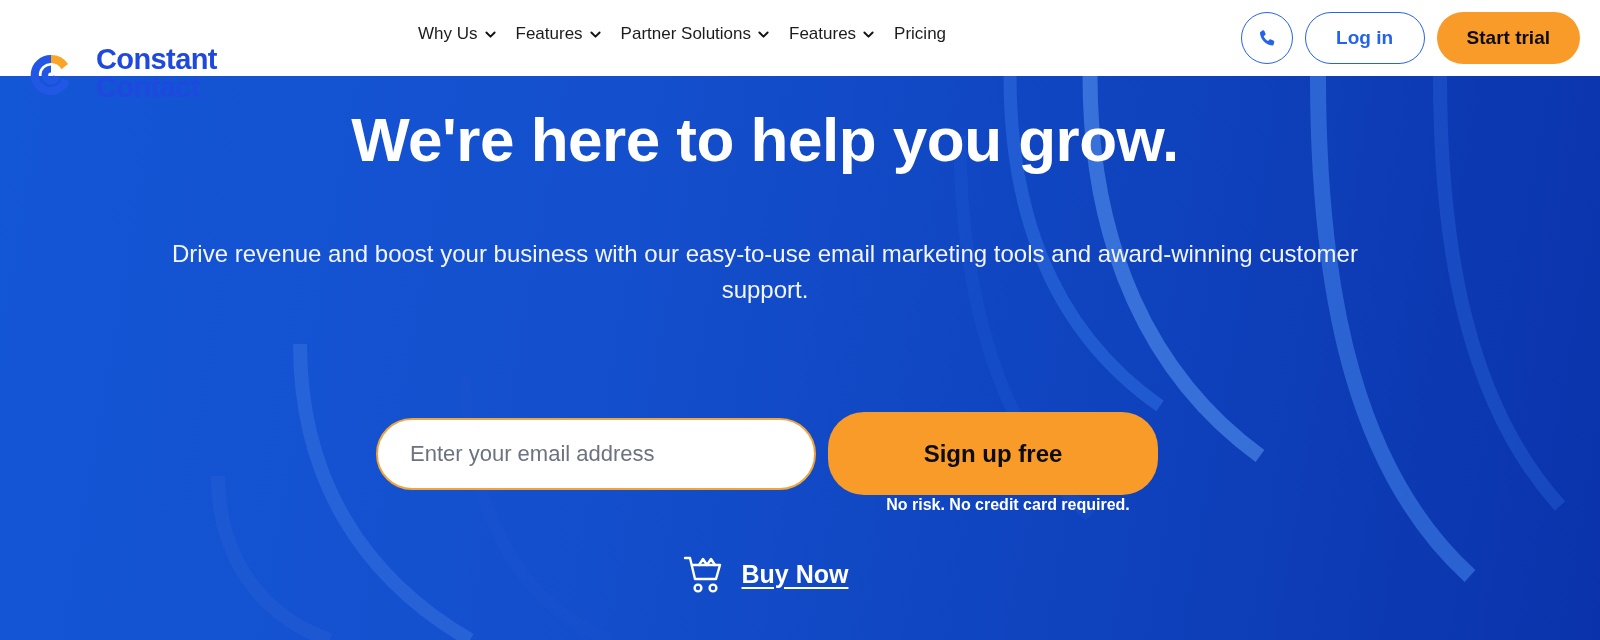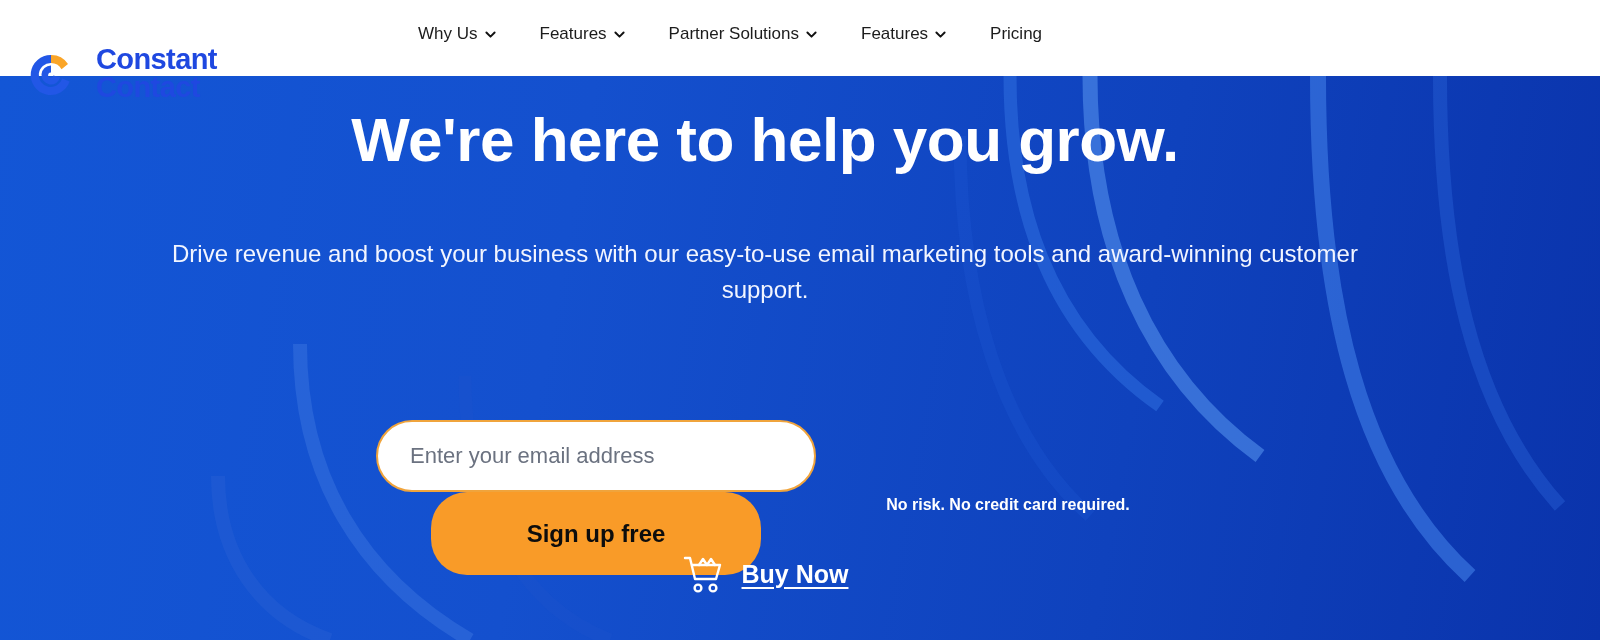--- a/index.html
+++ b/index.html
@@ -52,21 +52,21 @@
     font-size: 29px;
     letter-spacing: -0.6px;
   }
 
   .nav {
     position: absolute;
     left: 418px;
     top: 24px;
     display: flex;
     align-items: center;
-    gap: 44px;
+    gap: 20px;
   }
   .nav-item {
     display: flex;
     align-items: center;
     gap: 7px;
     font-size: 17px;
     color: #1c1c1c;
     cursor: pointer;
     white-space: nowrap;
   }
@@ -168,25 +168,25 @@
     width: 1250px;
     text-align: center;
     color: #f2f5ff;
     font-size: 24px;
     line-height: 1.48;
     font-weight: 400;
   }
 
   .signup-row {
     position: absolute;
-    top: 344px;
+    top: 336px;
     left: 376px;
     display: flex;
     align-items: center;
-    flex-direction: column;
+    gap: 12px;
   }
   .email-input {
     width: 440px;
     height: 72px;
     border-radius: 36px;
     border: 2px solid #f0a43c;
     background: #ffffff;
     padding: 0 32px;
     font-family: "Liberation Sans", sans-serif;
     font-size: 22px;
@@ -280,20 +280,33 @@
         <span>Features</span>
         <svg class="chev" viewBox="0 0 12 12">
           <path d="M1.5 3.8 L6 8.3 L10.5 3.8" stroke="#111" stroke-width="2.1" fill="none" stroke-linecap="round" stroke-linejoin="round"></path>
         </svg>
       </div>
       <div class="nav-item">
         <span>Pricing</span>
       </div>
     </div>
 
+    <div class="header-actions">
+      <div class="icon-circle-btn">
+        <svg width="24" height="24" viewBox="0 0 24 24">
+          <path d="M7.6 4.2 C8.4 4.0 9.1 4.4 9.4 5.1 L10.4 7.5 C10.7 8.2 10.5 8.9 9.9 9.3 L8.7 10.2 C9.5 12.2 11.1 14.0 13.1 15.1 L14.0 13.9 C14.4 13.3 15.2 13.1 15.9 13.4 L18.3 14.5 C19.0 14.8 19.4 15.6 19.2 16.3 L18.7 18.3 C18.5 19.1 17.8 19.6 17.0 19.5 C10.9 18.9 5.6 13.4 5.0 7.2 C4.9 6.4 5.4 5.7 6.2 5.5 Z" fill="#2563eb"></path>
+        </svg>
+      </div>
+      <div class="login-btn">
+        <span>Log in</span>
+      </div>
+      <div class="trial-btn">
+        <span>Start trial</span>
+      </div>
+    </div>
   </div>
 
   <div class="hero">
 
     <svg class="hero-arcs" viewBox="0 0 1600 564" preserveAspectRatio="none">
       <g fill="none" stroke-linecap="butt">
 
         <path d="M1010 0 C1010 150 1060 260 1160 330" stroke="#2f6fe0" stroke-width="13" opacity="0.55"></path>
         <path d="M1090 0 C1090 170 1150 300 1260 380" stroke="#4f8ae8" stroke-width="15" opacity="0.65"></path>
         <path d="M1300 0 C1300 10 1300 20 1300 30" stroke="#4f8ae8" stroke-width="0" opacity="0"></path>

